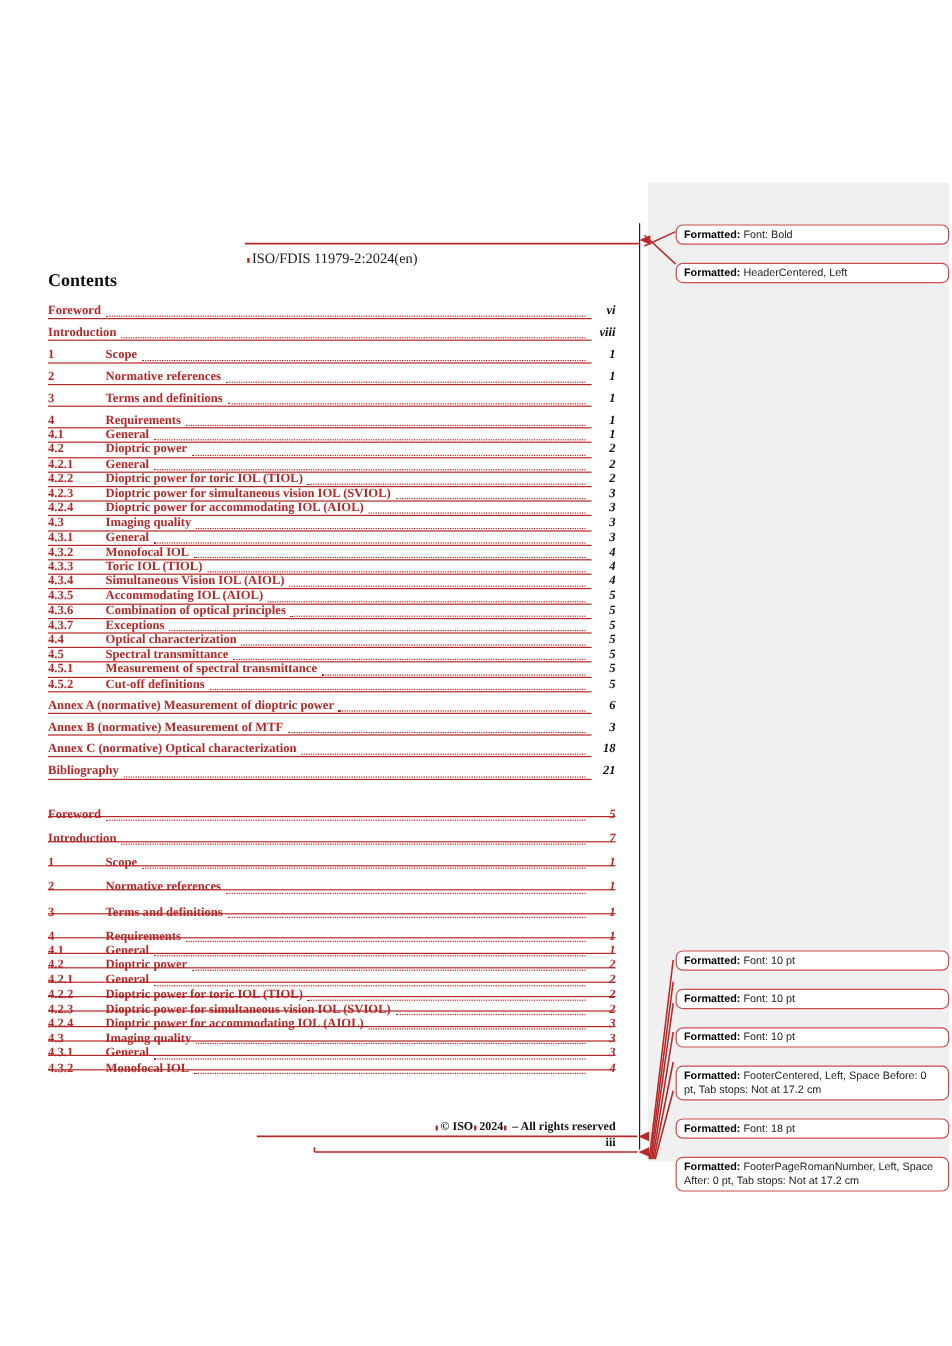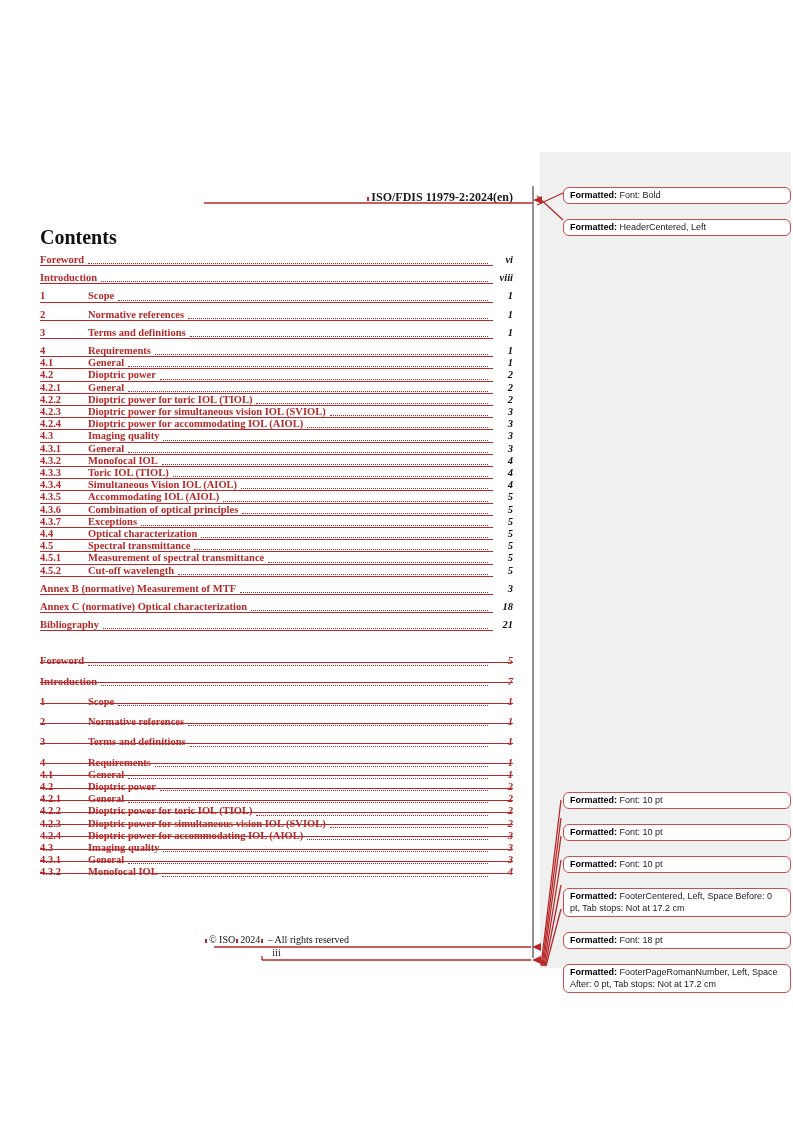--- a/index.html
+++ b/index.html
@@ -17,25 +17,25 @@
   .markup-panel{position:absolute;left:540px;top:152px;width:251px;height:816px;
     background:var(--markup-bg);z-index:0;}
 
   
   .overlay{position:absolute;left:0;top:0;z-index:3;pointer-events:none;}
   .overlay .rl{stroke:var(--red);stroke-width:1.3;fill:none;}
   .overlay .sep{stroke:#222;stroke-width:1;}
   .overlay .ar{fill:var(--red);}
 
   
-  .header-title{position:absolute;left:40px;top:190px;width:473px;text-align:right;
-    font-size:12px;font-weight:bold;color:var(--ink);z-index:2;}
+  .header-title{position:absolute;left:40px;top:208px;width:473px;text-align:center;
+    font-size:12px;font-weight:normal;color:var(--ink);z-index:2;}
   .redtick{display:inline-block;width:2px;height:4px;background:var(--red);
     margin:0 2px 0 1px;vertical-align:baseline;}
-  .contents-heading{position:absolute;left:40px;top:226px;font-size:20px;
+  .contents-heading{position:absolute;left:40px;top:226px;font-size:15px;
     font-weight:bold;color:#111;z-index:2;}
 
   .toc-wrap{position:absolute;left:40px;top:254px;width:473px;z-index:2;}
   .toc-block{width:100%;}
   .toc-block.deleted{margin-top:24px;}
   .toc-row{position:relative;display:flex;align-items:baseline;
     font-size:10.5px;font-weight:bold;color:var(--red);line-height:12.2px;}
   .toc-row.lvl1{margin-top:6px;}
   .toc-block.deleted .toc-row.lvl1{margin-top:8px;}
   .toc-block.deleted .toc-row:first-child,
@@ -45,22 +45,22 @@
   .toc-row .leader{flex:1;border-bottom:1.4px dotted var(--red);
     margin:0 3px 2px 1px;align-self:flex-end;height:3px;min-width:10px;}
   .toc-row .page{flex:none;min-width:22px;text-align:right;color:#111;font-style:italic;}
   .toc-row.ins::after{content:"";position:absolute;left:0;right:20px;bottom:0px;
     border-bottom:1.1px solid var(--red);}
   .toc-row.del .page{color:var(--red);}
   .toc-row.del::after{content:"";position:absolute;left:0;right:0;top:55%;
     border-bottom:1.1px solid var(--red);}
 
   
-  .footer{position:absolute;left:40px;top:933px;width:473px;text-align:center;
-    font-size:10px;color:#111;z-index:2;line-height:13px;}
+  .footer{position:absolute;left:40px;top:933px;width:473px;text-align:right;
+    font-size:10px;color:#111;z-index:2;line-height:13px;font-weight:bold;}
   .footer .roman{display:block;}
 
   
   .balloons{position:absolute;left:563px;width:228px;z-index:4;
     display:flex;flex-direction:column;gap:15px;}
   .balloons.top{top:187px;}
   .balloons.bottom{top:792px;}
   .balloon{background:#fff;border:1.4px solid var(--balloon-border);
     border-radius:6px;padding:1px 6px 2px 6px;
     font-family:"Liberation Sans","DejaVu Sans",sans-serif;
@@ -234,23 +234,28 @@
           <span class="page">5</span>
         </div>
         <div class="toc-row lvl2 ins">
           <span class="num">4.5.1</span>
           <span class="title">Measurement of spectral transmittance</span>
           <span class="leader"></span>
           <span class="page">5</span>
         </div>
         <div class="toc-row lvl2 ins">
           <span class="num">4.5.2</span>
-          <span class="title">Cut-off wavelength</span>
-          <span class="leader"></span>
-          <span class="page">5</span>
+          <span class="title">Cut-off definitions</span>
+          <span class="leader"></span>
+          <span class="page">5</span>
+        </div>
+        <div class="toc-row lvl1 ins">
+          <span class="title">Annex A (normative)  Measurement of dioptric power</span>
+          <span class="leader"></span>
+          <span class="page">6</span>
         </div>
         <div class="toc-row lvl1 ins">
           <span class="title">Annex B (normative)  Measurement of MTF</span>
           <span class="leader"></span>
           <span class="page">3</span>
         </div>
         <div class="toc-row lvl1 ins">
           <span class="title">Annex C (normative)  Optical characterization</span>
           <span class="leader"></span>
           <span class="page">18</span>

